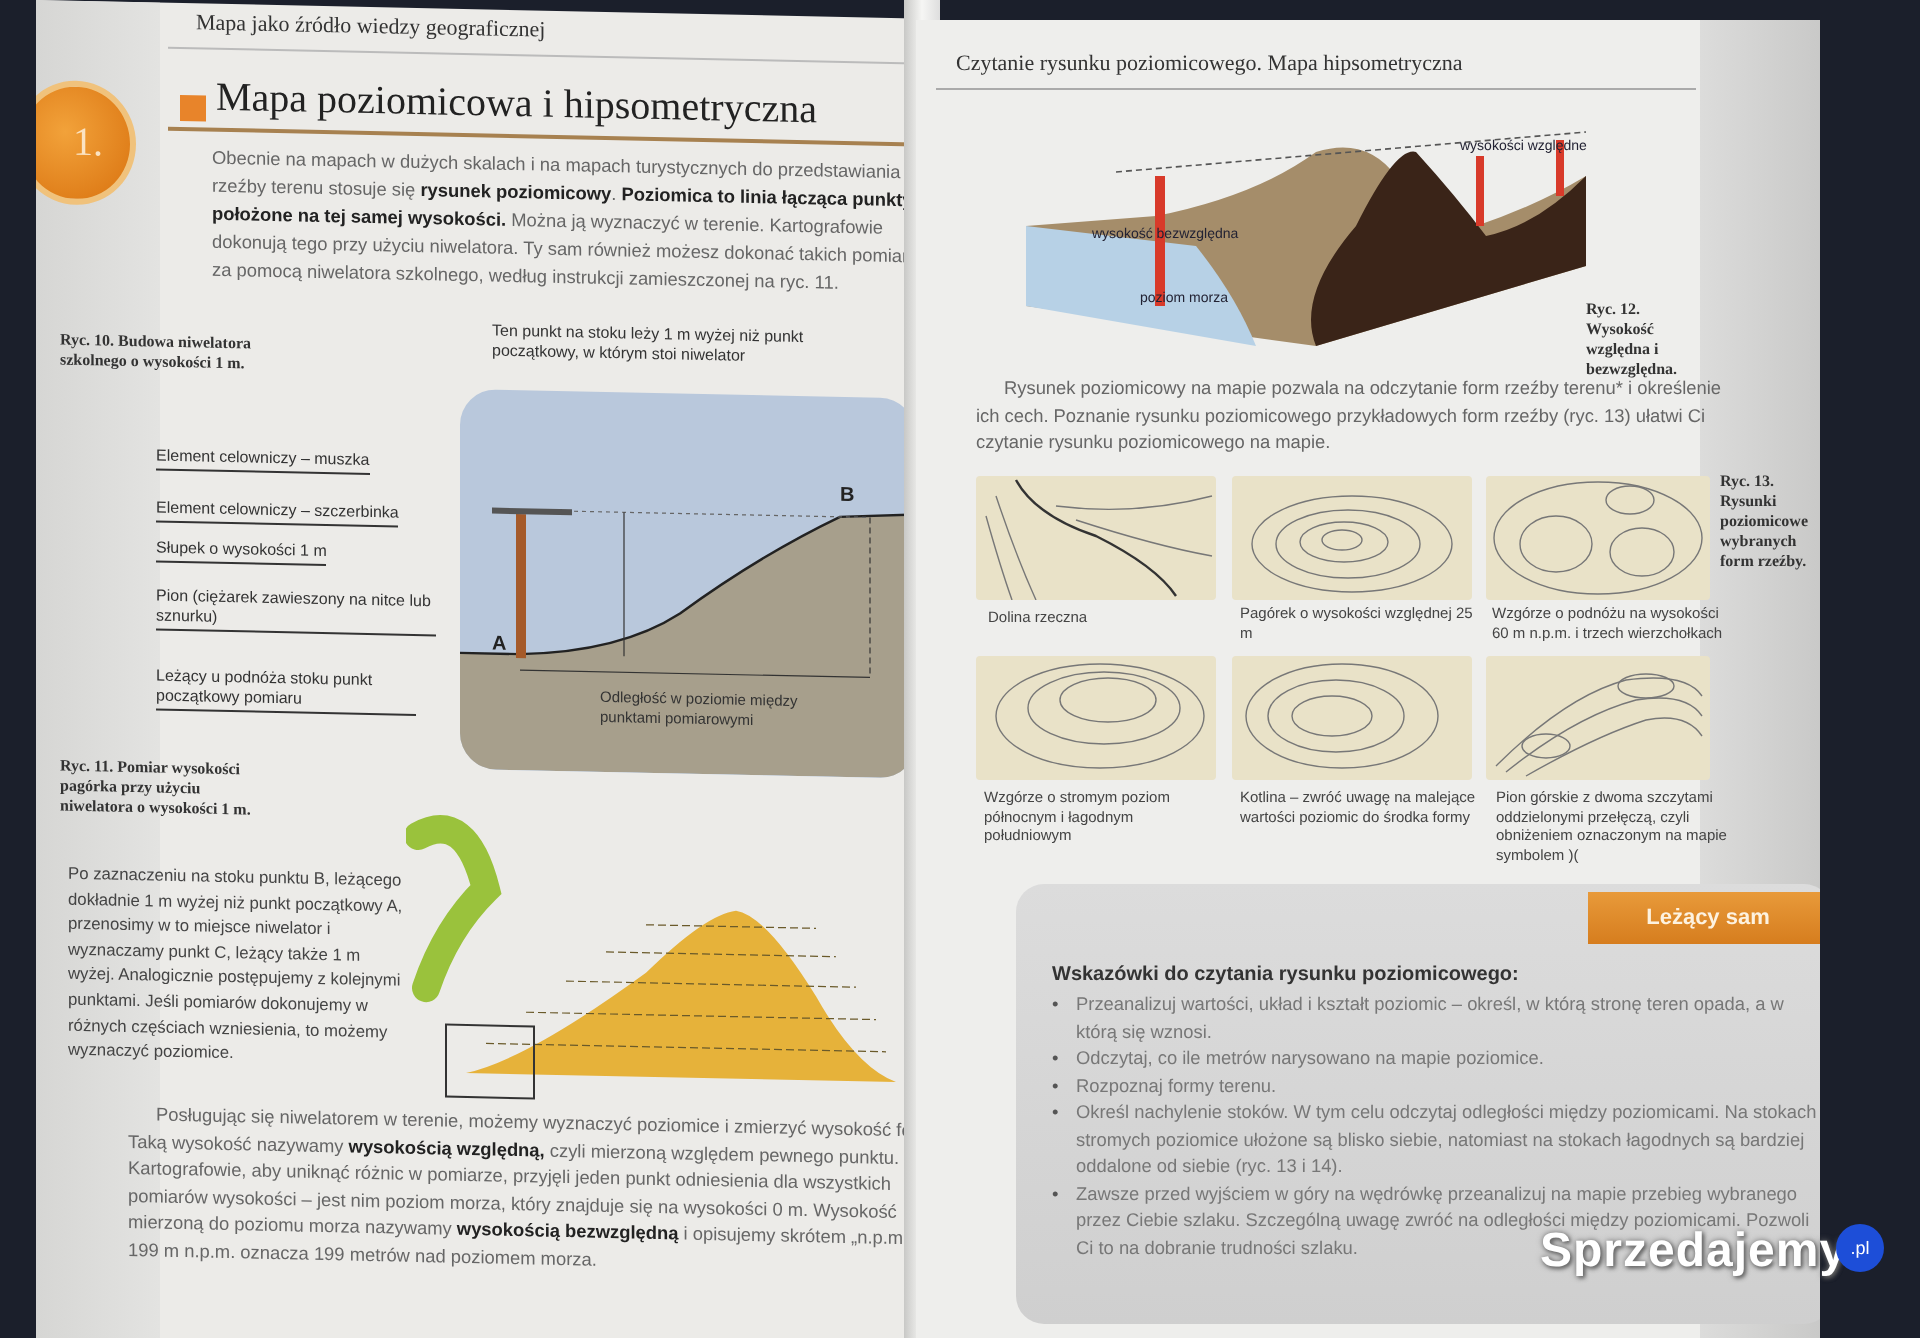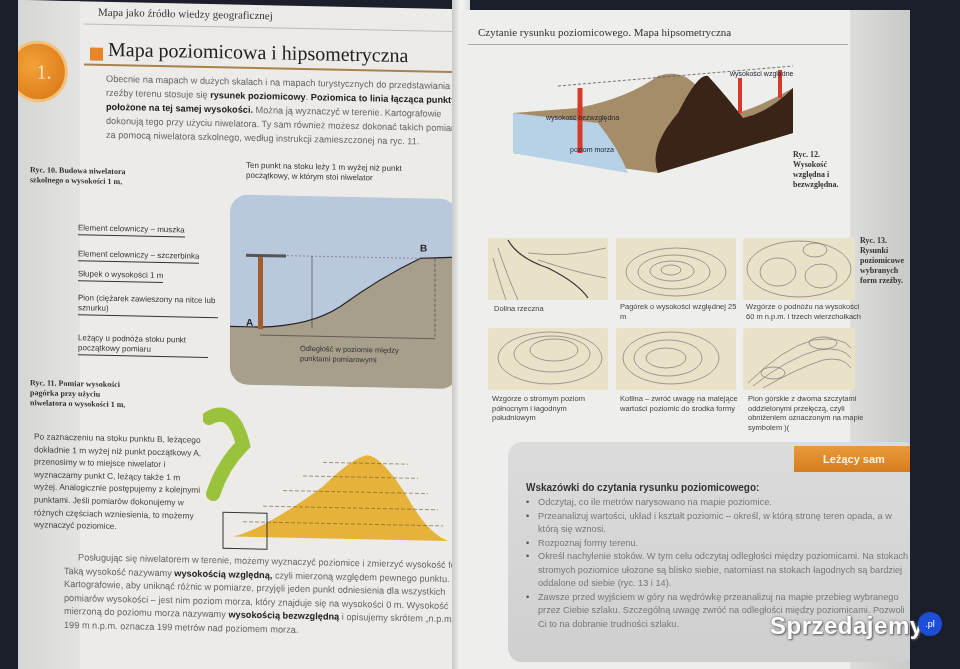--- a/index.html
+++ b/index.html
@@ -110,20 +110,21 @@
       <line x1="72" y1="30" x2="72" y2="95" stroke="#d83a2a" stroke-width="5"></line>
       <line x1="232" y1="20" x2="232" y2="55" stroke="#d83a2a" stroke-width="4"></line>
       <line x1="272" y1="12" x2="272" y2="40" stroke="#d83a2a" stroke-width="4"></line>
     </svg>
     <span style="position:absolute;left:38px;top:56px;font-size:7px;color:#223">wysokość bezwzględna</span>
     <span style="position:absolute;left:62px;top:88px;font-size:7px;color:#223">poziom morza</span>
     <span style="position:absolute;left:222px;top:12px;font-size:7px;color:#223">wysokości względne</span>
   </div>
   <div class="caption" style="left:335px;top:140px;width:60px">Ryc. 12. Wysokość względna i bezwzględna.</div>
 
+  <p class="r-text">Rysunek poziomicowy na mapie pozwala na odczytanie form rzeźby terenu* i określenie ich cech. Poznanie rysunku poziomicowego przykładowych form rzeźby (ryc. 13) ułatwi Ci czytanie rysunku poziomicowego na mapie.</p>
 
   <div class="contour" style="left:30px;top:228px;width:120px;height:62px">
     <svg width="120" height="62">
         <path d="M20 2 Q30 20 60 30 Q90 45 100 60" fill="none" stroke="#333" stroke-width="1.2"></path>
         <path d="M10 10 Q20 40 30 62 M5 20 Q12 45 18 62 M40 15 Q80 20 118 10 M50 22 Q90 35 118 40" fill="none" stroke="#777" stroke-width="0.7"></path>
       </svg>
   </div>
   <div class="ccap" style="left:36px;top:294px">Dolina rzeczna</div>
 
   <div class="contour" style="left:158px;top:228px;width:120px;height:62px">
@@ -171,22 +172,22 @@
         <ellipse cx="30" cy="45" rx="12" ry="6" fill="none" stroke="#777" stroke-width="0.7"></ellipse>
         <ellipse cx="80" cy="15" rx="14" ry="6" fill="none" stroke="#777" stroke-width="0.7"></ellipse>
       </svg>
   </div>
   <div class="ccap" style="left:290px;top:384px;width:118px">Pion górskie z dwoma szczytami oddzielonymi przełęczą, czyli obniżeniem oznaczonym na mapie symbolem )(</div>
 
   <div class="tip-box">
     <div class="tip-tag">Leżący sam</div>
     <div class="tip-title">Wskazówki do czytania rysunku poziomicowego:</div>
     <ul class="tips">
+      <li>Przeanalizuj wartości, układ i kształt poziomic – określ, w którą stronę teren opada, a w którą się wznosi.</li>
       <li>Odczytaj, co ile metrów narysowano na mapie poziomice.</li>
-      <li>Przeanalizuj wartości, układ i kształt poziomic – określ, w którą stronę teren opada, a w którą się wznosi.</li>
       <li>Rozpoznaj formy terenu.</li>
       <li>Określ nachylenie stoków. W tym celu odczytaj odległości między poziomicami. Na stokach stromych poziomice ułożone są blisko siebie, natomiast na stokach łagodnych są bardziej oddalone od siebie (ryc. 13 i 14).</li>
       <li>Zawsze przed wyjściem w góry na wędrówkę przeanalizuj na mapie przebieg wybranego przez Ciebie szlaku. Szczególną uwagę zwróć na odległości między poziomicami. Pozwoli Ci to na dobranie trudności szlaku.</li>
     </ul>
   </div>
 </div>
 
 <div class="watermark">Sprzedajemy</div>
 <div class="wm-dot">.pl</div>
 

